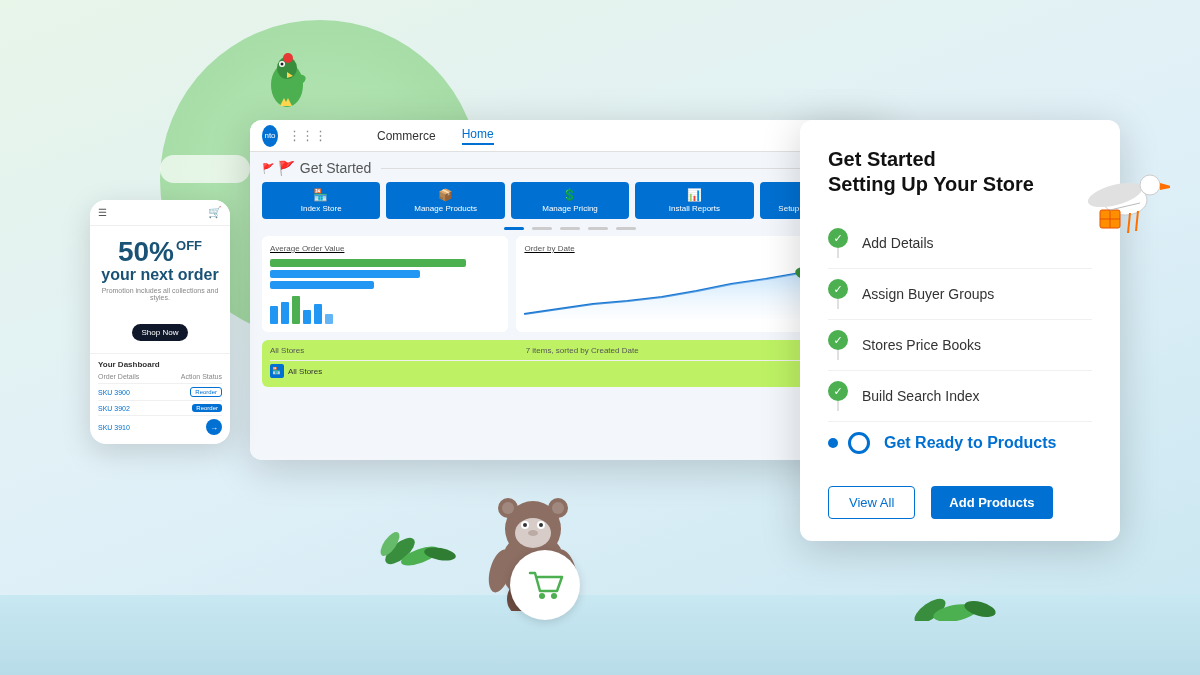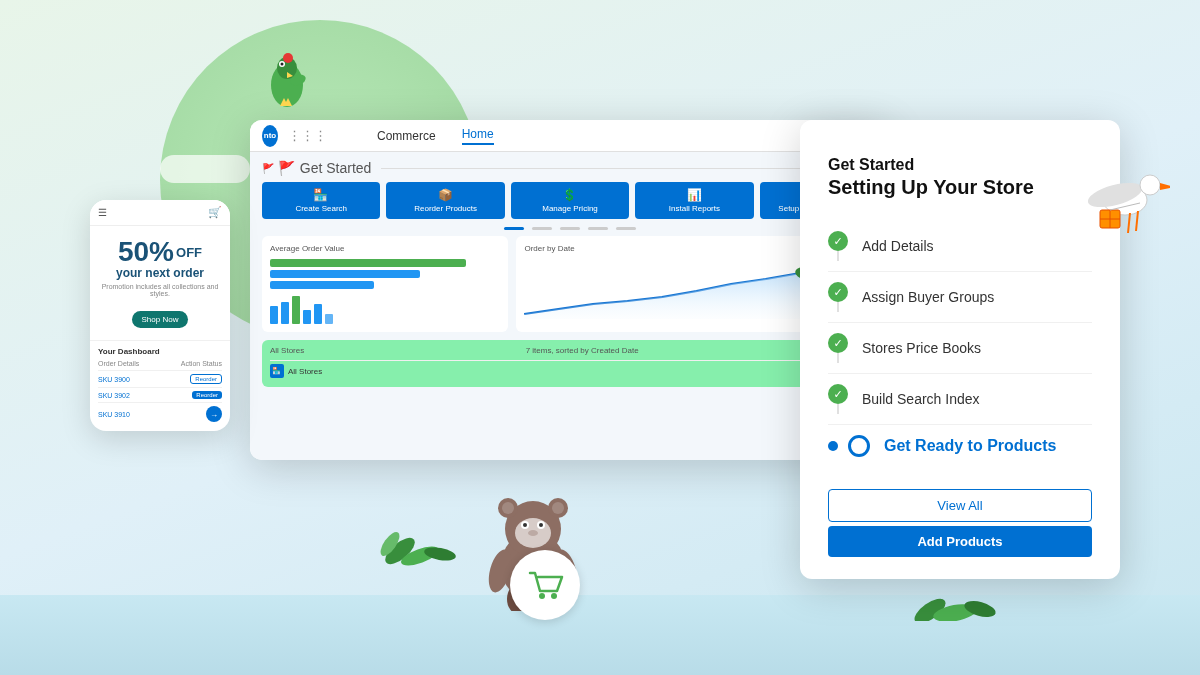--- a/index.html
+++ b/index.html
@@ -51,21 +51,21 @@
     .nto-logo {
       width: 16px;
       height: 22px;
       background: #0070d2;
       border-radius: 50%;
       display: flex;
       align-items: center;
       justify-content: center;
       color: #fff;
       font-size: 8px;
-      font-weight: bold;
+      font-weight: normal;
       flex-shrink: 0;
       text-align: center;
     }
 
     .nav-dots-icon {
       color: #888;
       font-size: 13px;
     }
 
     .commerce-label {
@@ -124,20 +124,21 @@
     .setup-btn-icon {
       font-size: 12px;
       display: block;
       margin-bottom: 2px;
     }
 
     .charts-row {
       display: flex;
       gap: 8px;
       margin-bottom: 8px;
+      text-decoration: underline;
     }
 
     .chart-card {
       background: #fff;
       border-radius: 6px;
       padding: 8px;
       flex: 1;
     }
 
     .chart-title {
@@ -158,21 +159,21 @@
       align-items: center;
       gap: 3px;
     }
 
     .bar {
       height: 8px;
       border-radius: 2px;
     }
 
     .store-card {
-      background: #86efac;
+      background: #bef264;
       border-radius: 6px;
       padding: 6px 8px;
       flex: 1;
       font-size: 8px;
       color: #333;
     }
 
     .store-card-header {
       display: flex;
       justify-content: space-between;
@@ -208,25 +209,24 @@
       top: 120px;
       width: 320px;
       background: #fff;
       border-radius: 12px;
       box-shadow: 0 8px 40px rgba(0,0,0,0.18);
       z-index: 5;
       padding: 28px 28px 22px 28px;
     }
 
     .panel-title {
-      font-size: 16px;
+      font-size: 20px;
       font-weight: 700;
       color: #111;
       margin-bottom: 2px;
-      margin-top: 8px;
     }
 
     .panel-subtitle {
       font-size: 20px;
       font-weight: 700;
       color: #111;
       margin-bottom: 22px;
     }
 
     .checklist {
@@ -286,22 +286,21 @@
     .active-dot {
       width: 10px;
       height: 10px;
       background: #0070d2;
       border-radius: 50%;
       flex-shrink: 0;
     }
 
     .panel-actions {
       display: flex;
-      gap: 4px;
-      flex-direction: column;
+      gap: 16px;
     }
 
     .btn-outline {
       border: 1px solid #0070d2;
       color: #0070d2;
       background: #fff;
       border-radius: 4px;
       padding: 8px 20px;
       font-size: 13px;
       cursor: pointer;
@@ -365,39 +364,39 @@
       line-height: 1;
     }
 
     .promo-off {
       font-size: 13px;
       font-weight: 700;
       color: #1a5276;
     }
 
     .promo-text {
-      font-size: 12px;
+      font-size: 16px;
       font-weight: 600;
       color: #1a5276;
     }
 
     .promo-sub {
       font-size: 7px;
       color: #888;
       margin-top: 3px;
     }
 
     .promo-cta {
-      background: #0f766e;
+      background: #0f172a;
       color: #fff;
       border: none;
       border-radius: 10px;
       font-size: 8px;
       padding: 4px 10px;
-      margin-top: 14px;
+      margin-top: 23px;
       cursor: pointer;
     }
 
     .dashboard-section {
       padding: 6px 8px;
     }
 
     .dashboard-title {
       font-size: 8px;
       font-weight: 700;
@@ -598,25 +597,25 @@
 
     <div class="get-started-label">
       <span>🚩</span>
       <span style="font-size:14px; color:#555;">🚩 Get Started</span>
       <span style="flex:1; height:1px; background:#ddd; margin-left:6px;"></span>
     </div>
 
     <div class="setup-buttons">
       <div class="setup-btn">
         <span class="setup-btn-icon">🏪</span>
-        <span>Create Search</span>
+        <span>Index Store</span>
       </div>
       <div class="setup-btn">
         <span class="setup-btn-icon">📦</span>
-        <span>Reorder Products</span>
+        <span>Manage Products</span>
       </div>
       <div class="setup-btn">
         <span class="setup-btn-icon">💲</span>
         <span>Manage Pricing</span>
       </div>
       <div class="setup-btn">
         <span class="setup-btn-icon">📊</span>
         <span>Install Reports</span>
       </div>
       <div class="setup-btn">
@@ -691,21 +690,21 @@
     </div>
   </div>
 </div>
 
 <div class="mobile-phone">
   <div class="phone-topbar">
     <span class="phone-menu-icon">☰</span>
     <span class="phone-cart-icon">🛒</span>
   </div>
   <div class="promo-banner">
-    <div style="display:flex; align-items:center; justify-content:center; gap:2px;">
+    <div style="display:flex; align-items:flex-start; justify-content:center; gap:2px;">
       <span class="promo-percent">50%</span>
       <span class="promo-off">OFF</span>
     </div>
     <div class="promo-text">your next order</div>
     <div class="promo-sub">Promotion includes all collections and styles.</div>
     <button class="promo-cta">Shop Now</button>
   </div>
   <div class="dashboard-section">
     <div class="dashboard-title">Your Dashboard</div>
     <div class="dashboard-header-row">

